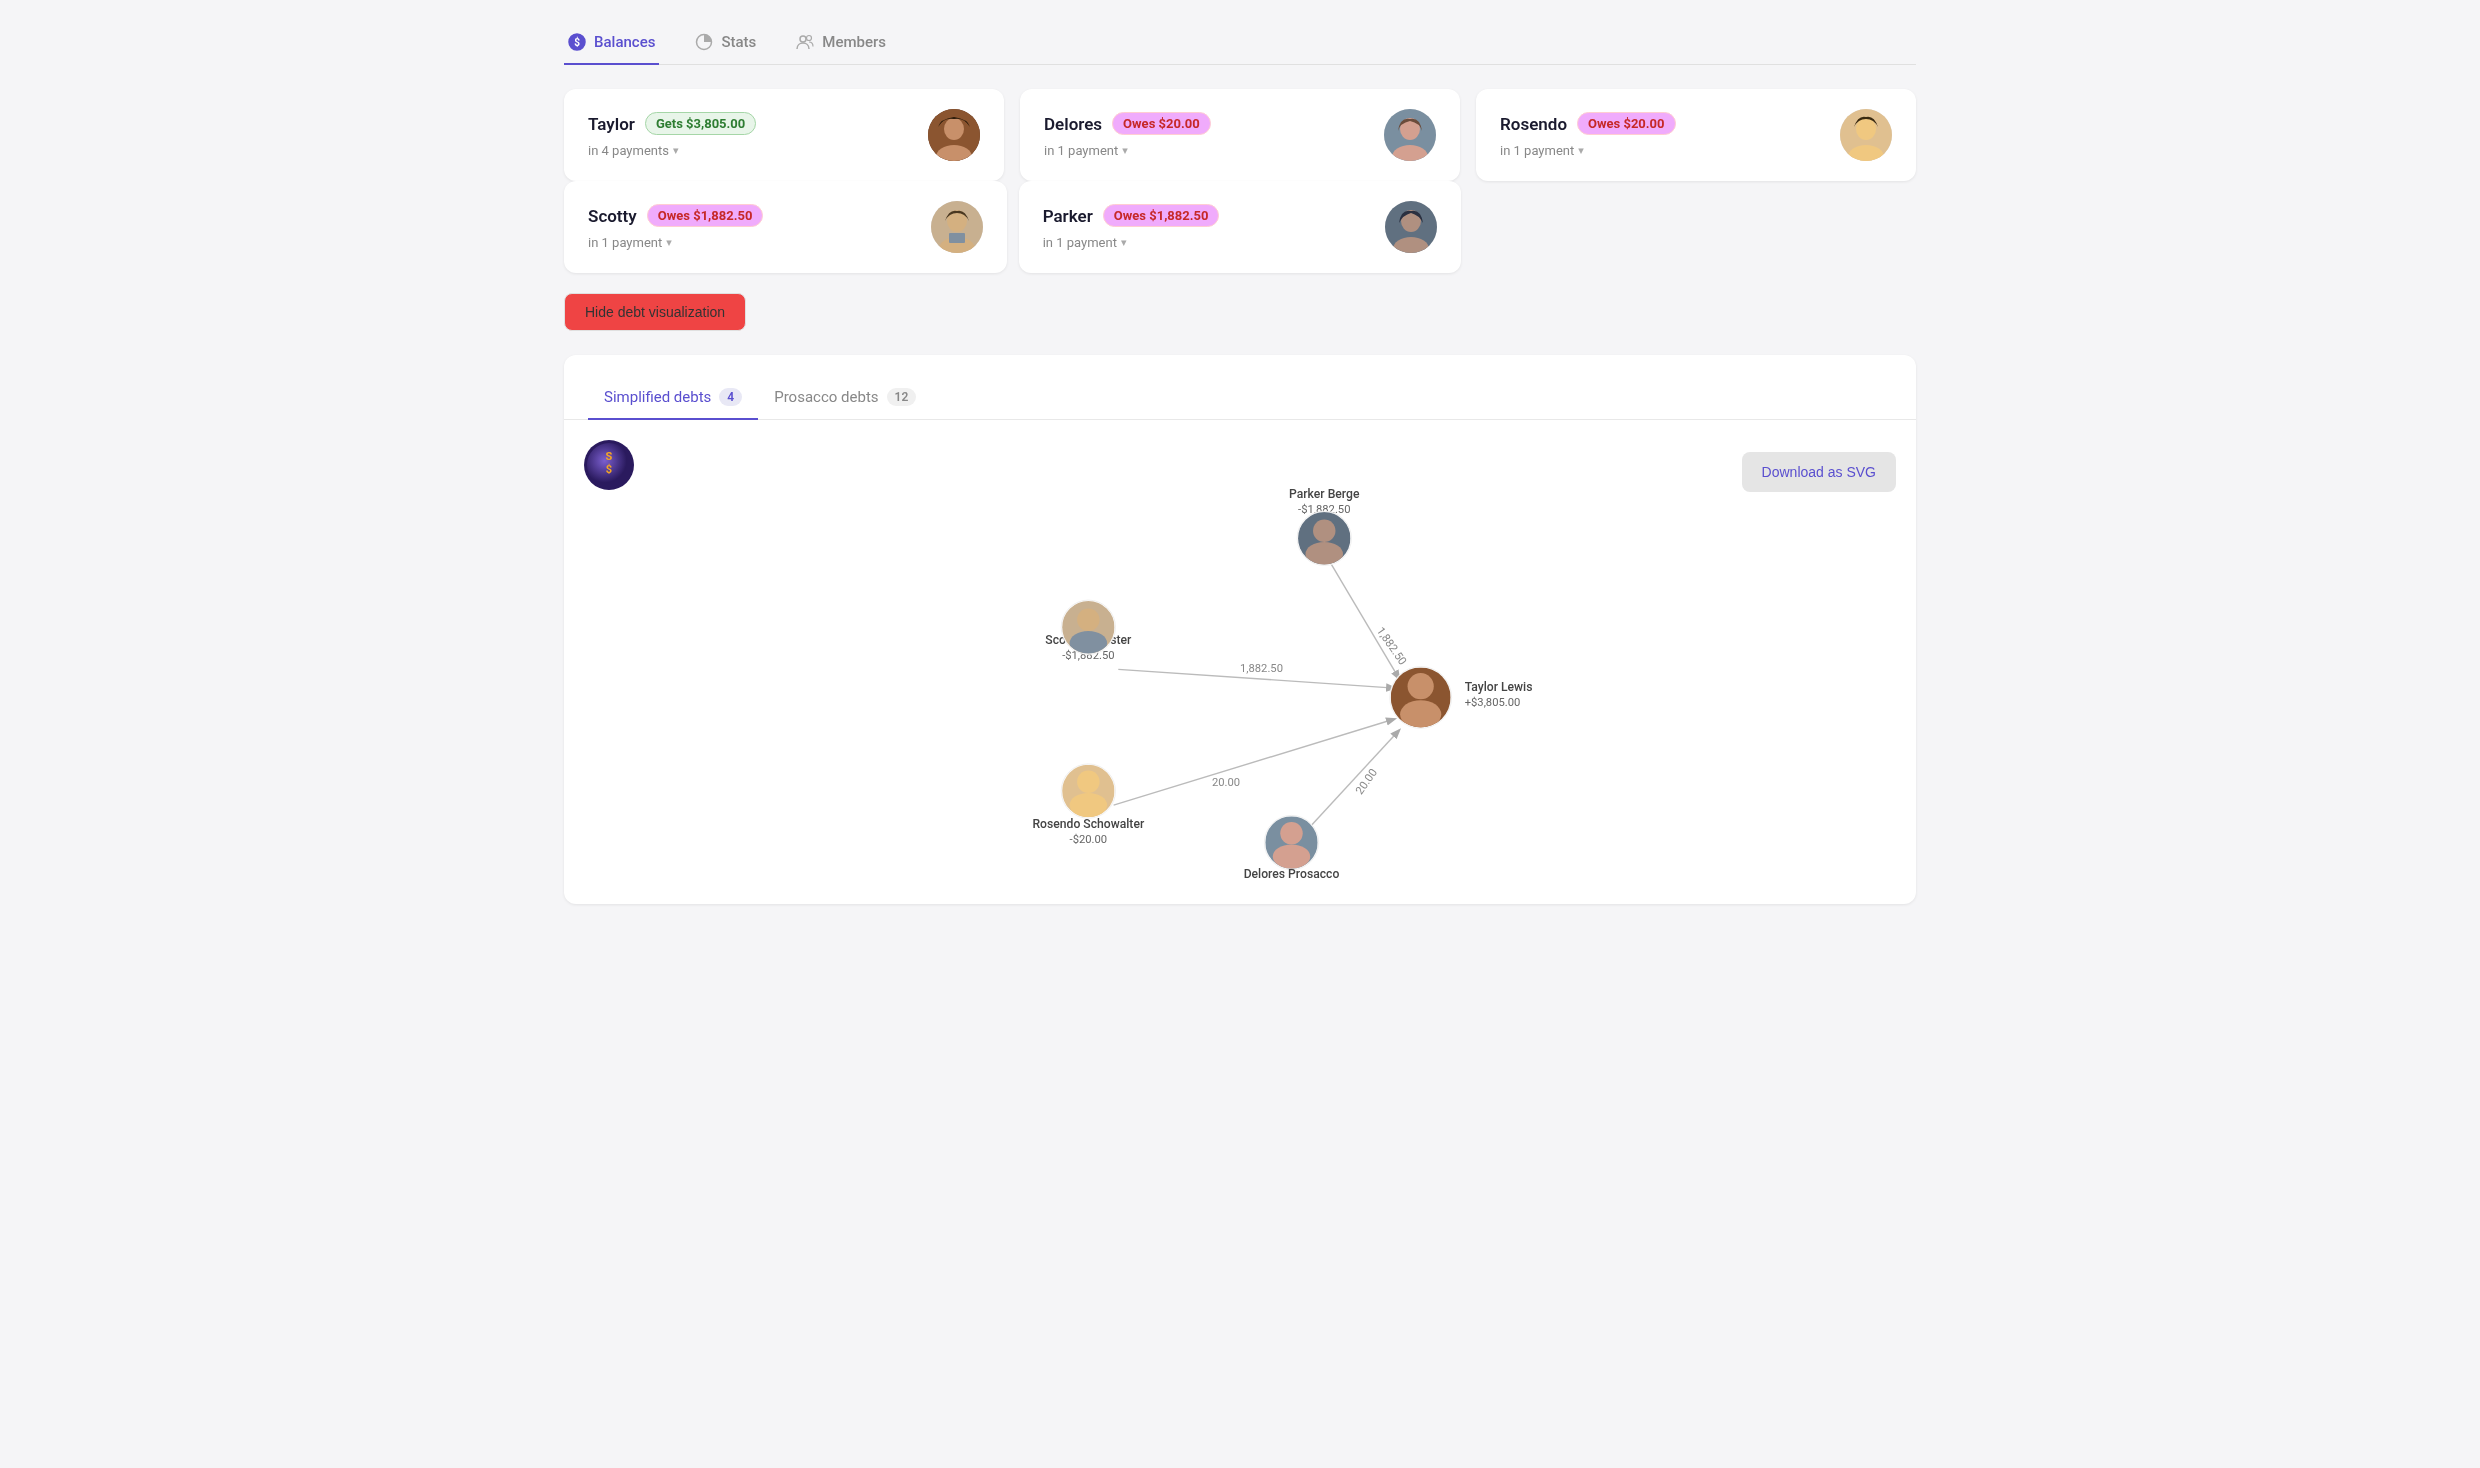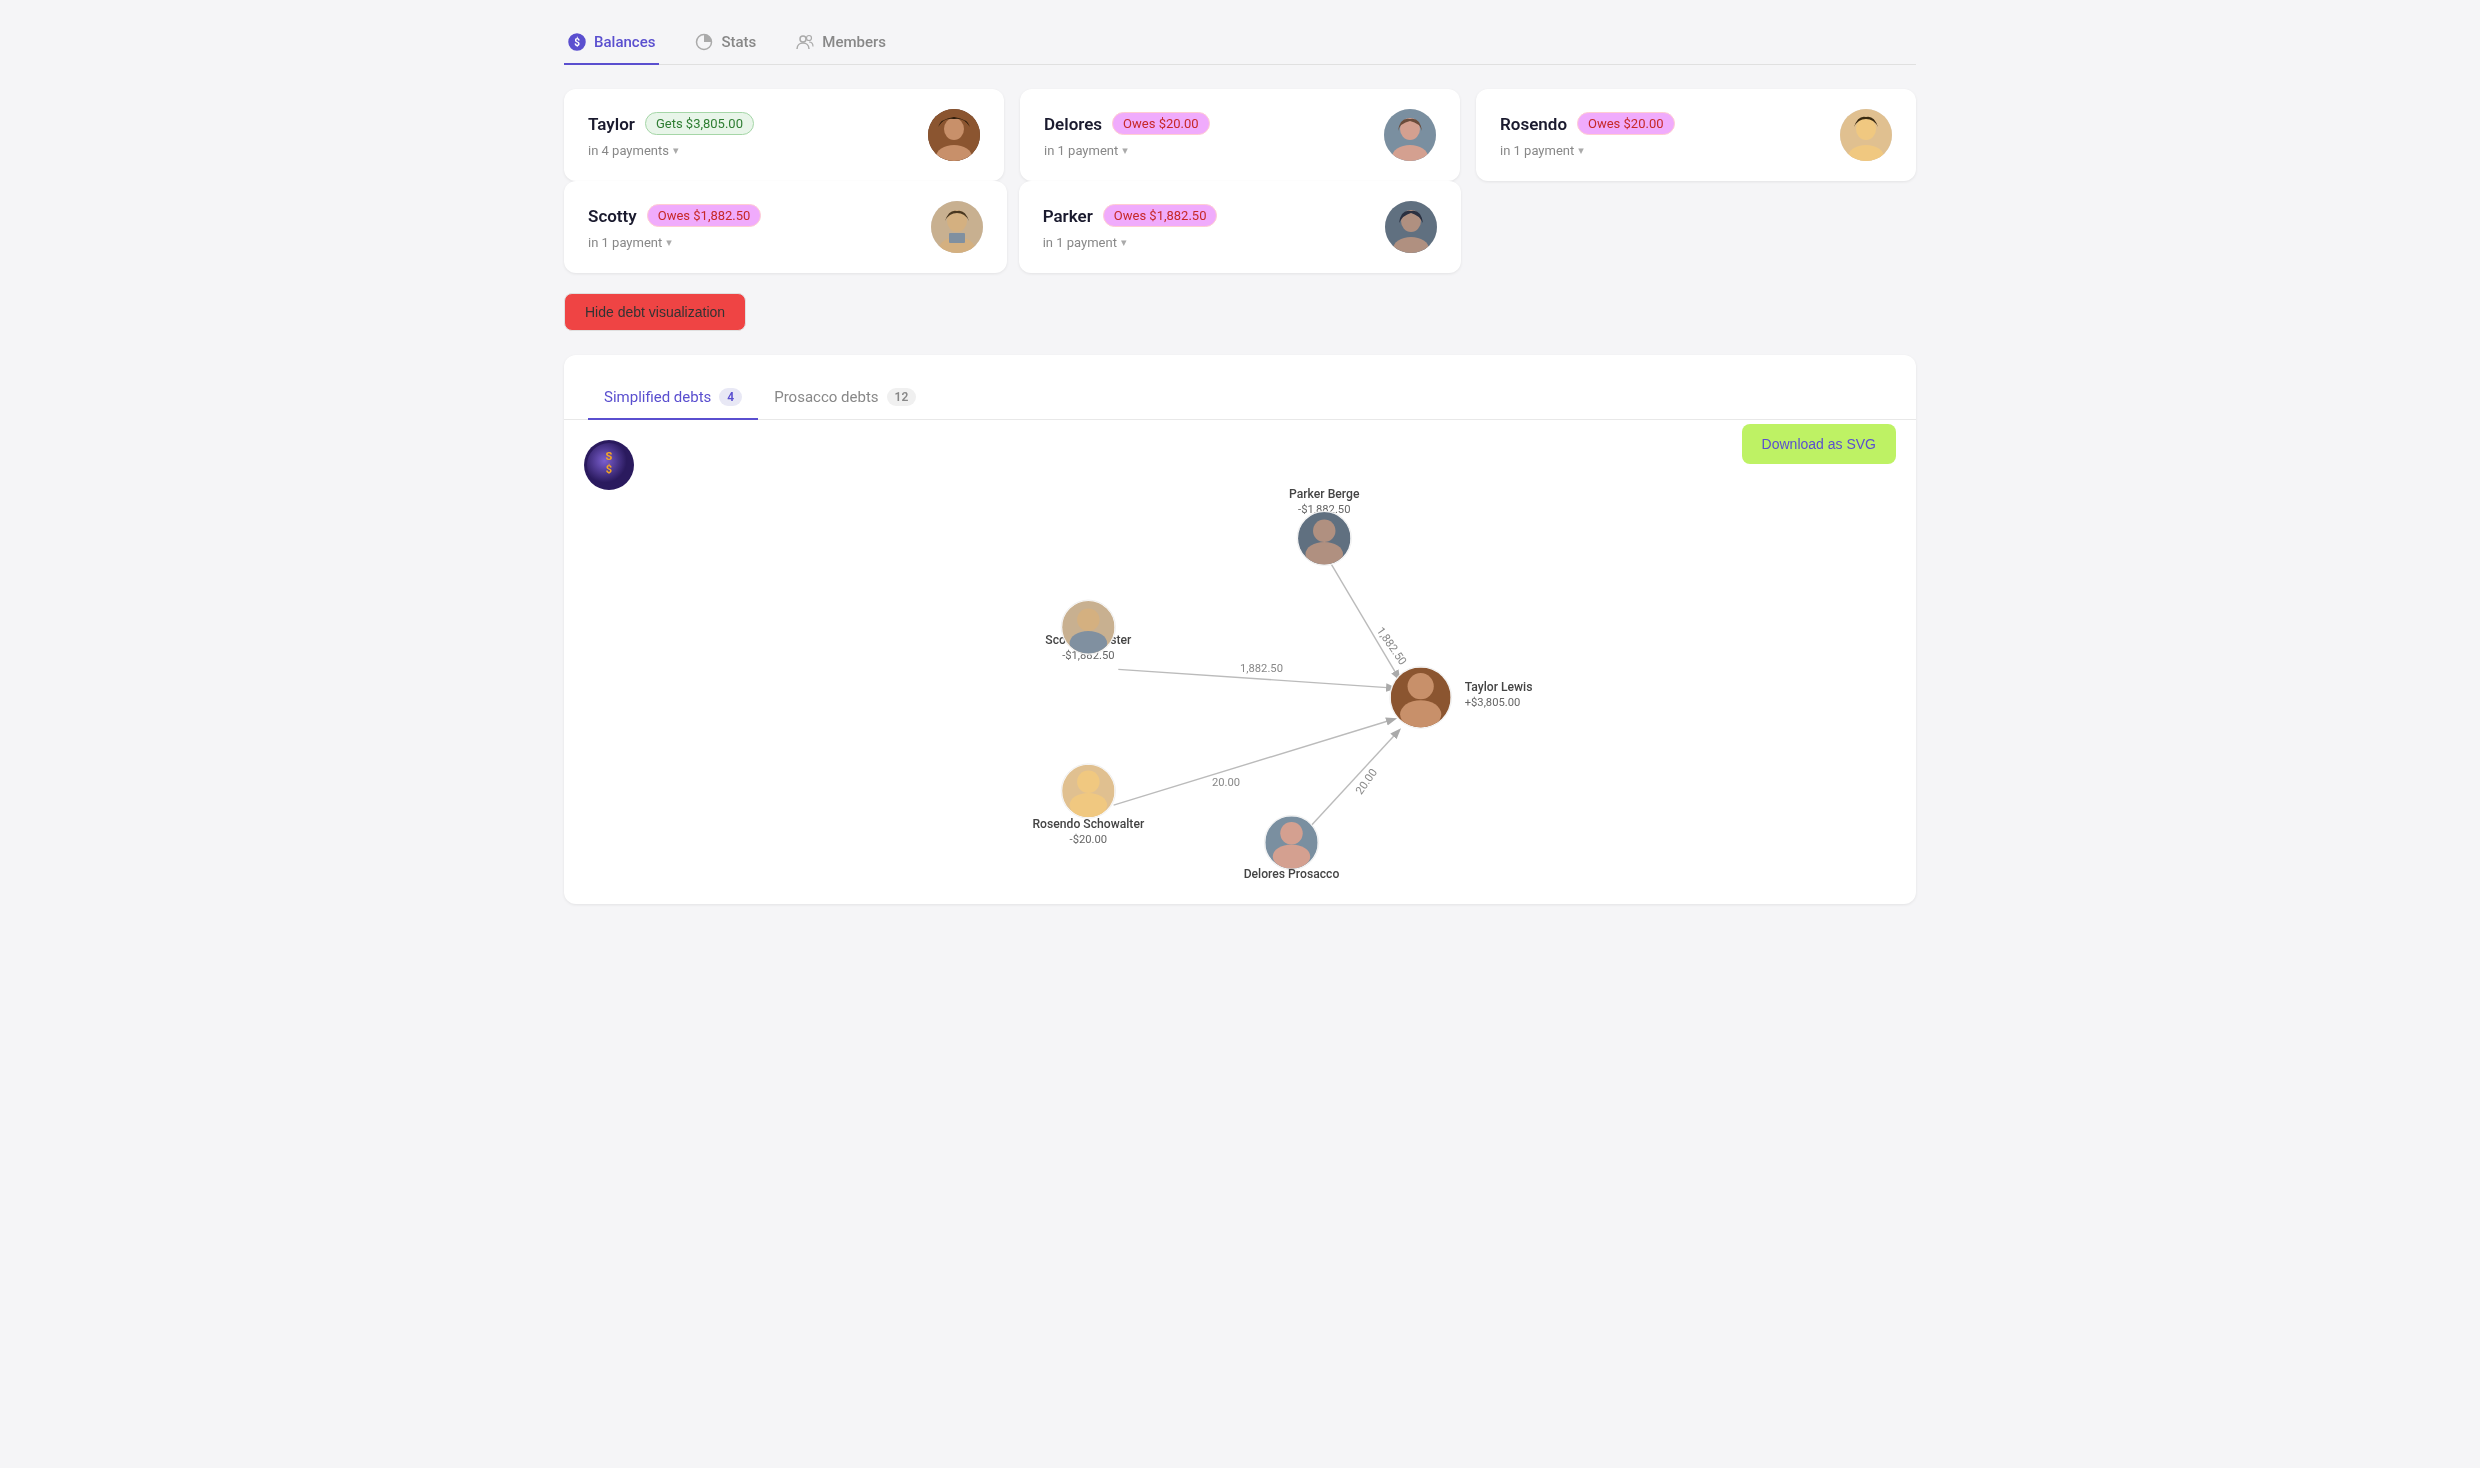--- a/index.html
+++ b/index.html
@@ -11,21 +11,21 @@
     .nav-tabs { display: flex; gap: 32px; margin-bottom: 24px; border-bottom: 1px solid #e0e0e0; padding-bottom: 0; }
     .nav-tab { display: flex; align-items: center; gap: 8px; padding: 12px 4px; font-size: 15px; font-weight: 500; color: #888; cursor: pointer; border-bottom: 2px solid transparent; position: relative; top: 1px; text-decoration: none; }
     .nav-tab.active { color: #5a4fcf; border-bottom: 2px solid #5a4fcf; }
     .nav-tab-icon { width: 18px; height: 18px; display: flex; align-items: center; justify-content: center; }
 
     
     .cards-grid { display: grid; grid-template-columns: repeat(3, 1fr); gap: 16px; }
     .balance-card { background: white; border-radius: 12px; padding: 20px 24px; display: flex; align-items: center; justify-content: space-between; box-shadow: 0 1px 3px rgba(0,0,0,0.08); }
     .card-left { display: flex; flex-direction: column; gap: 8px; }
     .card-name { font-size: 17px; font-weight: 600; color: #1a1a2e; }
-    .card-badge { display: inline-flex; align-items: center; padding: 3px 10px; border-radius: 20px; font-size: 13px; font-weight: 400; }
+    .card-badge { display: inline-flex; align-items: center; padding: 3px 10px; border-radius: 20px; font-size: 13px; font-weight: 700; }
     .badge-gets { background: #e8f5e9; color: #2e7d32; border: 1px solid #a5d6a7; }
     .badge-owes { background: #f0abfc; color: #c62828; border: 1px solid #ffcdd2; }
     .card-sub { font-size: 13px; color: #888; display: flex; align-items: center; gap: 4px; }
     .card-avatar { width: 52px; height: 52px; border-radius: 50%; overflow: hidden; background: #e0e0e0; flex-shrink: 0; }
     .card-avatar svg { width: 100%; height: 100%; }
 
     
     .hide-debt-btn { background: #ef4444; border: 1px solid #e0e0e0; border-radius: 8px; padding: 10px 20px; font-size: 14px; font-weight: 500; color: #333; cursor: pointer; margin-bottom: 24px; }
 
     
@@ -34,21 +34,21 @@
     
     .sub-tabs { display: flex; gap: 0; padding: 20px 24px 0; border-bottom: 1px solid #e8e8e8; }
     .sub-tab { display: flex; align-items: center; gap: 8px; padding: 12px 16px; font-size: 15px; cursor: pointer; color: #888; border-bottom: 2px solid transparent; position: relative; top: 1px; }
     .sub-tab.active { color: #5a4fcf; border-bottom: 2px solid #5a4fcf; }
     .sub-tab-count { background: #e8e8f5; color: #5a4fcf; border-radius: 20px; padding: 2px 8px; font-size: 12px; font-weight: 600; }
     .sub-tab-count-gray { background: #f0f0f0; color: #888; border-radius: 20px; padding: 2px 8px; font-size: 12px; font-weight: 600; }
 
     
     .viz-area { position: relative; padding: 20px; min-height: 460px; }
     .app-logo { position: absolute; top: 20px; left: 20px; width: 50px; height: 50px; }
-    .download-svg-btn { position: absolute; top: 4px; right: 20px; background: #bef264; color: #5a4fcf; border: none; border-radius: 8px; padding: 12px 20px; font-size: 14px; font-weight: 500; cursor: pointer; }
+    .download-svg-btn { position: absolute; top: 32px; right: 20px; background: #e5e5e5; color: #5a4fcf; border: none; border-radius: 8px; padding: 12px 20px; font-size: 14px; font-weight: 500; cursor: pointer; }
 
     
     .graph-svg { width: 100%; height: 440px; }
 
     
     .chevron { font-size: 11px; color: #aaa; }
   </style>
 </head>
 <body>
 

